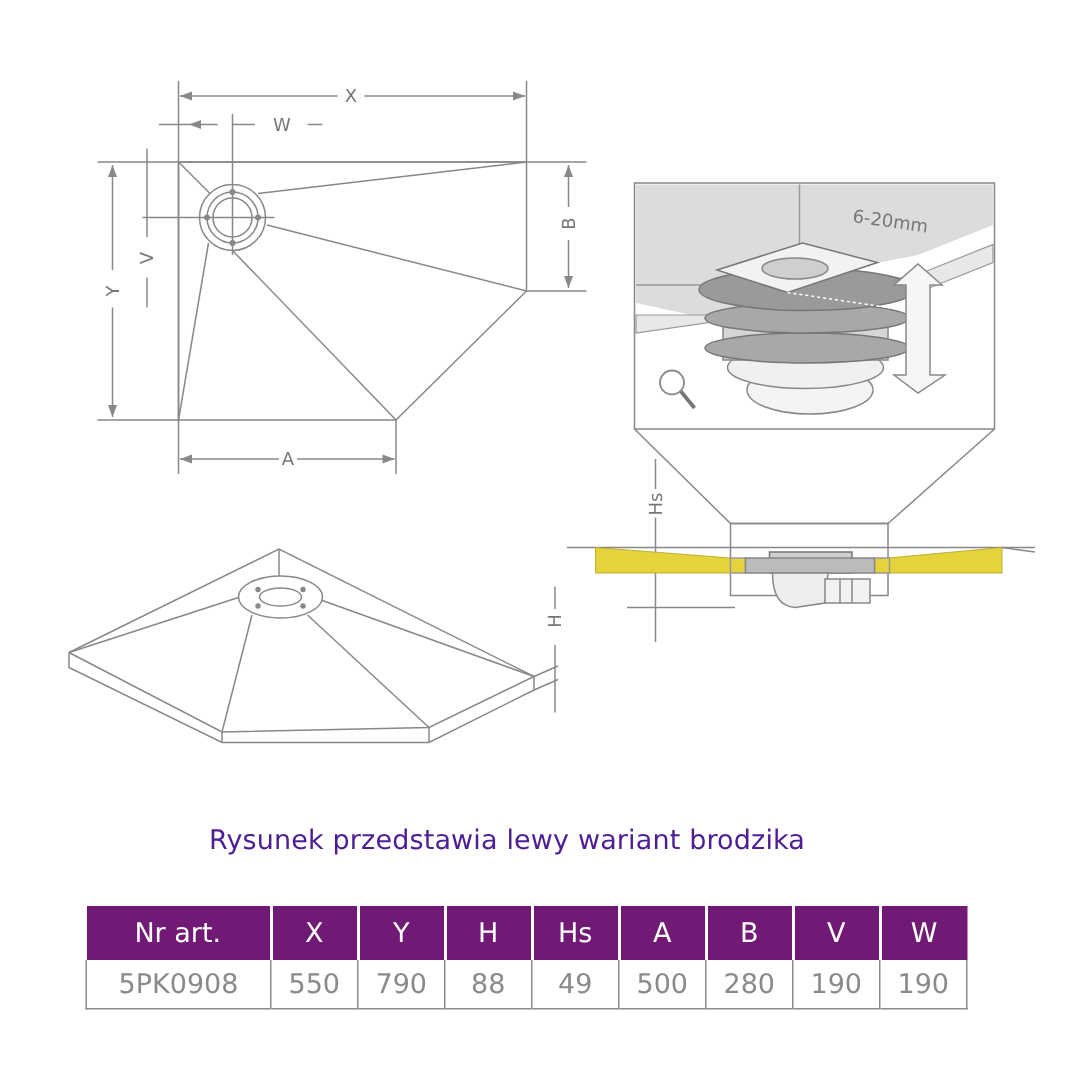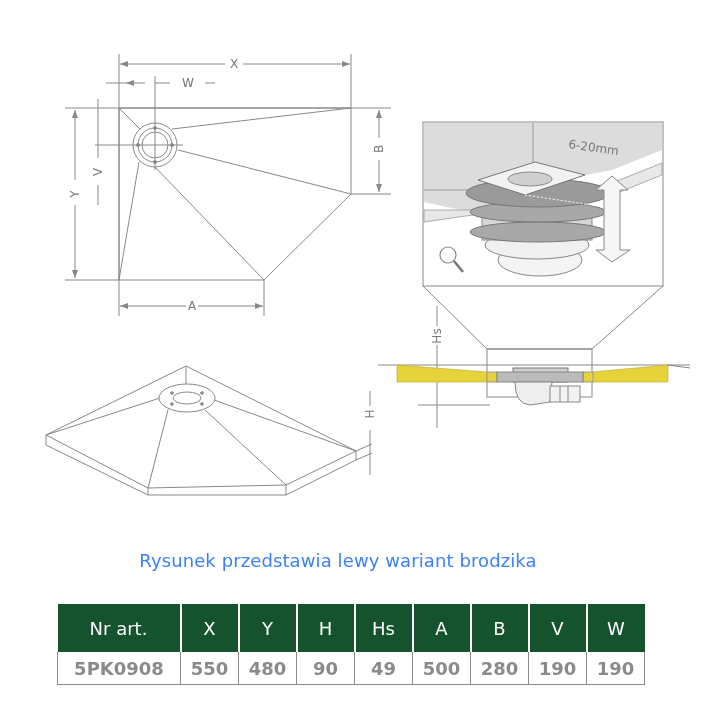--- a/index.html
+++ b/index.html
@@ -1,22 +1,22 @@
 <!DOCTYPE html>
 <html><head>
 <meta charset="utf-8">
 <style>
   html, body { margin:0; padding:0; background:#ffffff; }
   body { width:720px; height:720px; position:relative; overflow:hidden; font-family:"DejaVu Sans", sans-serif; }
   svg.drawing { position:absolute; left:0; top:0; }
-  .caption { position:absolute; left:0; width:676px; top:550px; text-align:center; font-size:18px; color:#3b82f6; font-family:"DejaVu Sans", sans-serif; letter-spacing:0.1px; }
+  .caption { position:absolute; left:0; width:676px; top:550px; text-align:center; font-size:18px; color:#4c1d95; font-family:"DejaVu Sans", sans-serif; letter-spacing:0.1px; }
   table.spec { position:absolute; left:57px; top:604px; border-collapse:collapse; font-family:"DejaVu Sans", sans-serif; }
-  table.spec th { background:#14532d; color:#ffffff; font-weight:normal; font-size:18px; height:48px; border-left:2px solid #ffffff; padding:0; text-align:center; }
+  table.spec th { background:#701a75; color:#ffffff; font-weight:normal; font-size:18px; height:36px; border-left:2px solid #ffffff; padding:0; text-align:center; }
   table.spec th:first-child { border-left:none; }
-  table.spec td { color:#8a8a8a; font-size:18px; height:32px; border-left:1px solid #8a8a8a; border-bottom:1px solid #8a8a8a; padding:0; text-align:center;font-weight:bold; }
+  table.spec td { color:#8a8a8a; font-size:18px; height:32px; border-left:1px solid #8a8a8a; border-bottom:1px solid #8a8a8a; padding:0; text-align:center; }
   table.spec td:first-child { border-left:1px solid #8a8a8a; }
   table.spec td:last-child { border-right:1px solid #8a8a8a; }
   .lbl { font-family:"DejaVu Sans", sans-serif; font-size:12px; fill:#777; }
 </style>
 </head>
 <body>
 
 <svg class="drawing" width="720" height="720" viewBox="0 0 720 720">
 
   <g stroke="#888" stroke-width="1" fill="none">
@@ -174,22 +174,22 @@
       <th style="width:56px">A</th>
       <th style="width:56px">B</th>
       <th style="width:56px">V</th>
       <th style="width:57px">W</th>
     </tr>
   </thead>
   <tbody>
     <tr>
       <td>5PK0908</td>
       <td>550</td>
-      <td>480</td>
-      <td>90</td>
+      <td>790</td>
+      <td>88</td>
       <td>49</td>
       <td>500</td>
       <td>280</td>
       <td>190</td>
       <td>190</td>
     </tr>
   </tbody>
 </table>
 
 </body></html>

